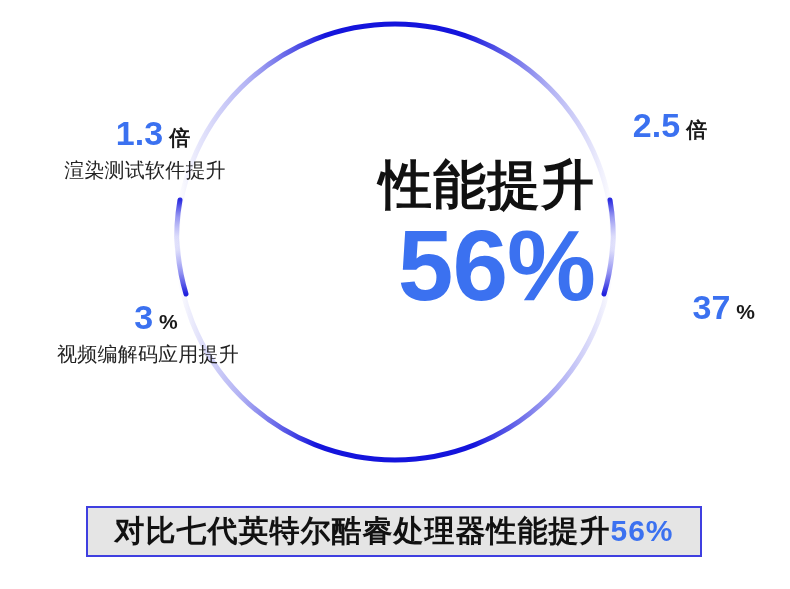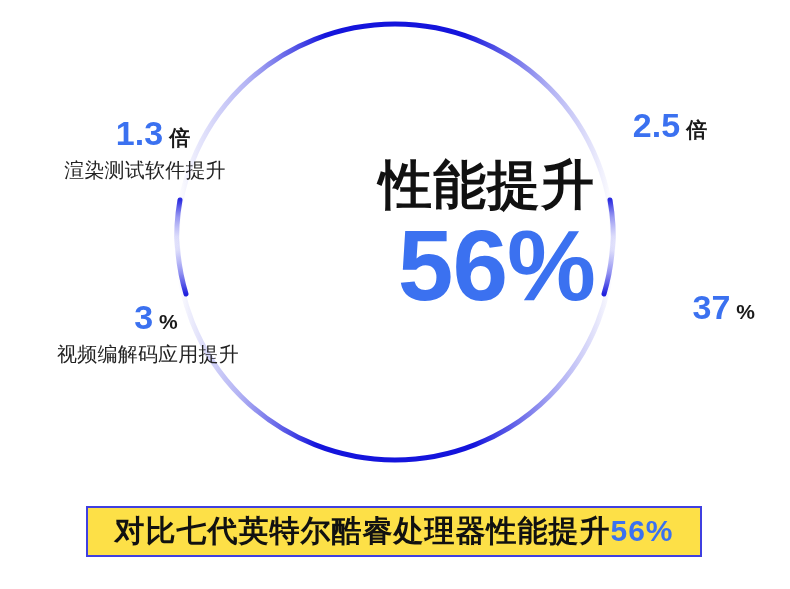--- a/index.html
+++ b/index.html
@@ -97,21 +97,21 @@
 
   
   #footer-banner {
     position: absolute;
     left: 86px;
     top: 506px;
     width: 616px;
     height: 51px;
     box-sizing: border-box;
     border: 2px solid #3f3fe0;
-    background: #fde047;
+    background: #e5e5e5;
     display: flex;
     align-items: center;
     justify-content: center;
   }
   #footer-text {
     font-size: 30px;
     font-weight: 700;
     color: #111111;
     letter-spacing: 1px;
     white-space: nowrap;

